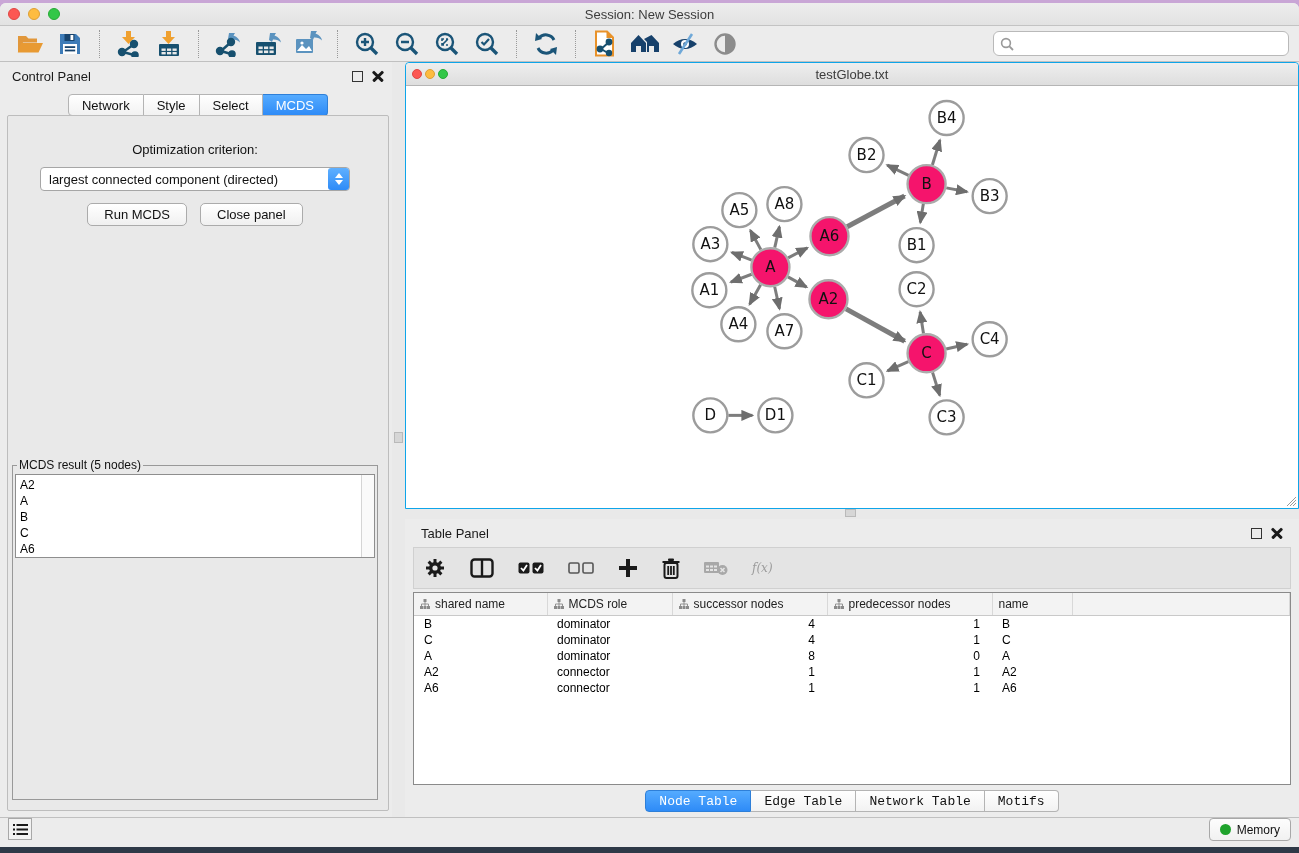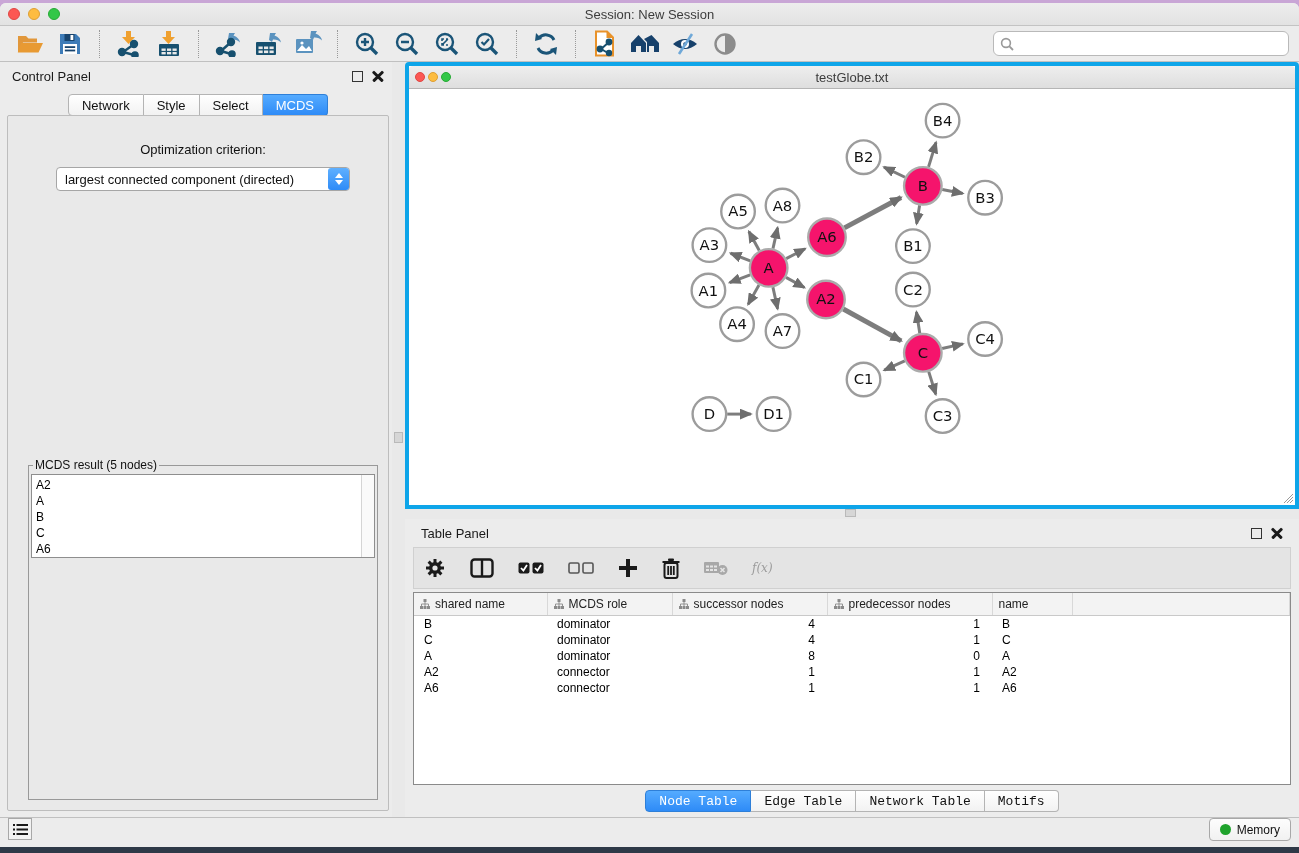--- a/index.html
+++ b/index.html
@@ -45,21 +45,21 @@
   .win-close:before { transform:rotate(45deg); } .win-close:after { transform:rotate(-45deg); }
 
   .seg-tabs { display:flex; justify-content:center; margin:6px 0 0 0; }
   .seg-tabs .tab { border:1px solid #B4B4B4; border-left:none; background:linear-gradient(#FFFFFF,#F2F2F2);
                    padding:3px 13px; font-size:13px; color:#111; height:22px; display:flex; align-items:center; }
   .seg-tabs .tab:first-child { border-left:1px solid #B4B4B4; border-radius:4px 0 0 4px; }
   .seg-tabs .tab:last-child { border-radius:0 4px 4px 0; }
   .seg-tabs .tab.active { background:linear-gradient(#55ABFF,#2E8BF7); color:#fff; border-color:#2E7FD8; }
 
   .cp-content { flex:1; margin:-1px 3px 2px 3px; border:1px solid #BDBDBD; background:#E9E9E9;
-                border-radius:2px; display:flex; flex-direction:column; padding:14px 10px 10px 20px; }
+                border-radius:2px; display:flex; flex-direction:column; padding:14px 10px 10px 4px; }
   .opt-label { text-align:center; font-size:13px; margin:12px 0 10px 0; color:#111; }
   .dropdown { margin:0 28px; height:24px; background:#fff; border:1px solid #A6A6A6; border-radius:4px;
               display:flex; align-items:center; position:relative; }
   .dropdown .dd-text { flex:1; padding:0 8px; font-size:13px; color:#111; white-space:nowrap; overflow:hidden; }
   .dd-spin { width:21px; height:22px; background:linear-gradient(#5FB0FF,#2E8BF7); border-radius:3px;
              margin:0; display:flex; flex-direction:column; align-items:center; justify-content:center; gap:2px; }
   .dd-spin .up { width:0; height:0; border-left:4px solid transparent; border-right:4px solid transparent; border-bottom:5px solid #fff; }
   .dd-spin .down { width:0; height:0; border-left:4px solid transparent; border-right:4px solid transparent; border-top:5px solid #fff; }
   .btn-row { display:flex; justify-content:center; gap:13px; margin-top:12px; }
   .push-btn { background:linear-gradient(#FFFFFF,#F0F0F0); border:1px solid #ABABAB; border-radius:5px;
@@ -73,21 +73,21 @@
   .result-scrollbar { position:absolute; top:0; right:0; bottom:0; width:13px; background:#FAFAFA; border-left:1px solid #D5D5D5; }
 
   
   .v-divider { width:13px; background:#E9E9E9; position:relative; }
   .v-divider .handle { position:absolute; top:370px; left:2px; width:9px; height:11px; background:#D6D6D6; border:1px solid #B9B9B9; }
 
   
   .right-col { flex:1; display:flex; flex-direction:column; }
 
   
-  .network-window { height:447px; margin:0; border:4px solid #0ea5e9; border-radius:4px 4px 0 0;
+  .network-window { height:447px; margin:0; border:1px solid #0ea5e9; border-radius:4px 4px 0 0;
                     background:#fff; display:flex; flex-direction:column; position:relative; }
   .nw-titlebar { height:23px; background:linear-gradient(#EEEEEE,#DEDEDE); border-bottom:1px solid #B5B5B5;
                  border-radius:4px 4px 0 0; display:flex; align-items:center; position:relative; flex:0 0 auto; }
   .nw-titlebar .traffic { gap:3px; margin-left:6px; }
   .nw-titlebar .light { width:10px; height:10px; }
   .nw-canvas { flex:1; position:relative; background:#fff; overflow:hidden; }
   .nw-canvas svg { position:absolute; inset:0; }
   .resize-grip { position:absolute; right:2px; bottom:2px; width:13px; height:13px; }
 
   .h-divider { height:10px; background:#E9E9E9; position:relative; }
@@ -318,20 +318,24 @@
             <div class="tab active">MCDS</div>
           </div>
         <div class="cp-content">
           <div class="opt-label">Optimization criterion:</div>
           <div class="dropdown">
             <span class="dd-text">largest connected component (directed)</span>
             <span class="dd-spin">
                 <span class="up"></span>
                 <span class="down"></span>
               </span>
+          </div>
+          <div class="btn-row">
+            <div class="push-btn">Run MCDS</div>
+            <div class="push-btn">Close panel</div>
           </div>
           <fieldset class="mcds-result">
             <legend>MCDS result (5 nodes)</legend>
             <div class="result-list">
                 <div class="item">A2</div>
                 <div class="item">A</div>
                 <div class="item">B</div>
                 <div class="item">C</div>
                 <div class="item">A6</div>
                 <div class="result-scrollbar"></div>

